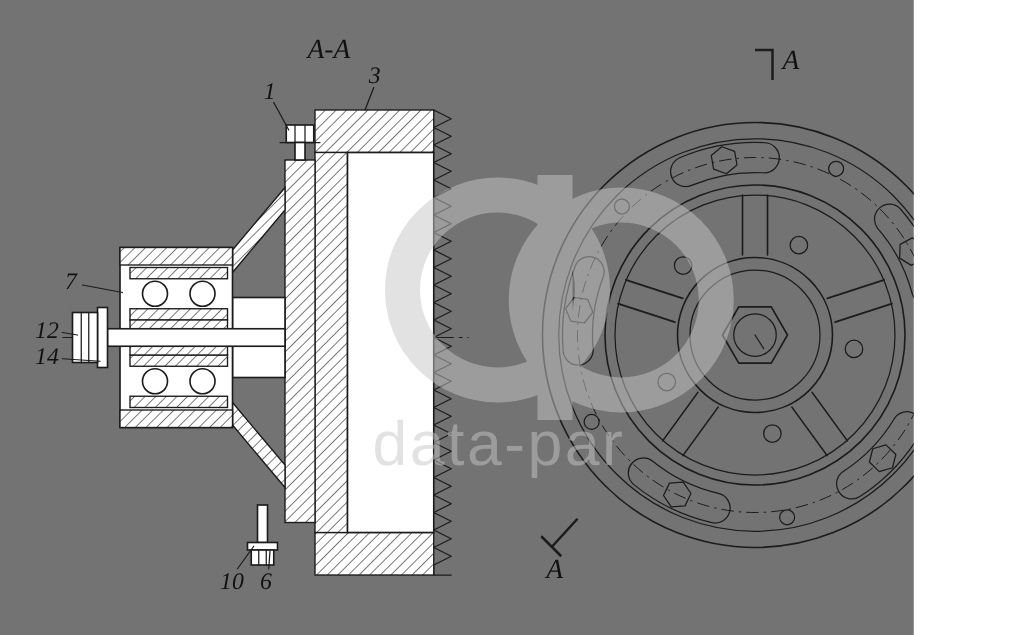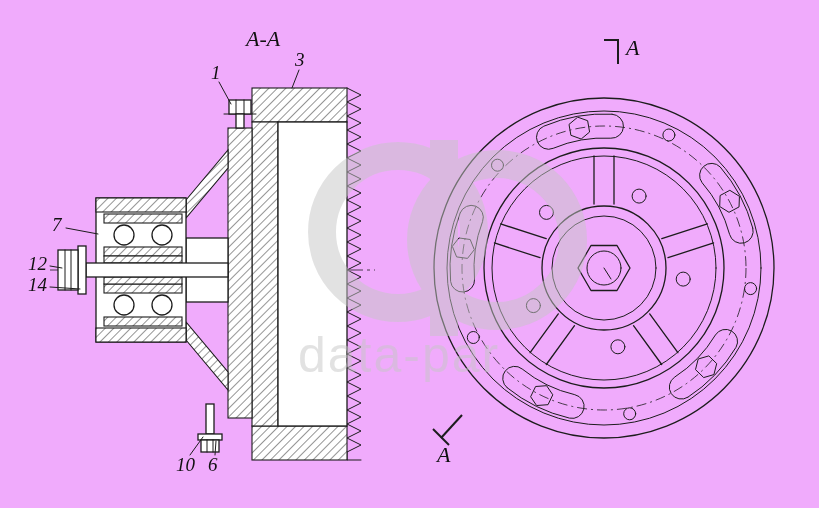--- a/index.html
+++ b/index.html
@@ -1,17 +1,17 @@
 <!DOCTYPE html>
 <html style="--line: #1c1c1c; --wm: #c6c6c6;"><head>
 <meta charset="utf-8">
 <style>
   :root{ --line:#1c1c1c; --wm:#c6c6c6; }
   html,body{margin:0;padding:0;background:#ffffff;}
-  .stage{position:relative;width:819px;height:508px;background:#f0abfc;overflow:hidden;
+  .stage{position:relative;width:731px;height:508px;background:#737373;overflow:hidden;
          font-family:"Liberation Serif",serif;}
   svg{position:absolute;left:0;top:0;}
   .line{fill:none;stroke:var(--line);stroke-width:1.3;stroke-linejoin:round;stroke-linecap:round;}
   .thin{stroke-width:1;}
   .mark{fill:none;stroke:var(--line);stroke-width:2;}
   .hatch{fill:url(#hatchP);stroke:var(--line);stroke-width:1.1;}
   .white{fill:#fff;stroke:var(--line);stroke-width:1.3;}
   .center{fill:none;stroke:var(--line);stroke-width:.8;stroke-dasharray:16 4 3 4;}
   .dashdot{fill:none;stroke:var(--line);stroke-width:.8;stroke-dasharray:10 4 2 4;}
   .lbl{font:italic 19px "Liberation Serif",serif;fill:#111;}

